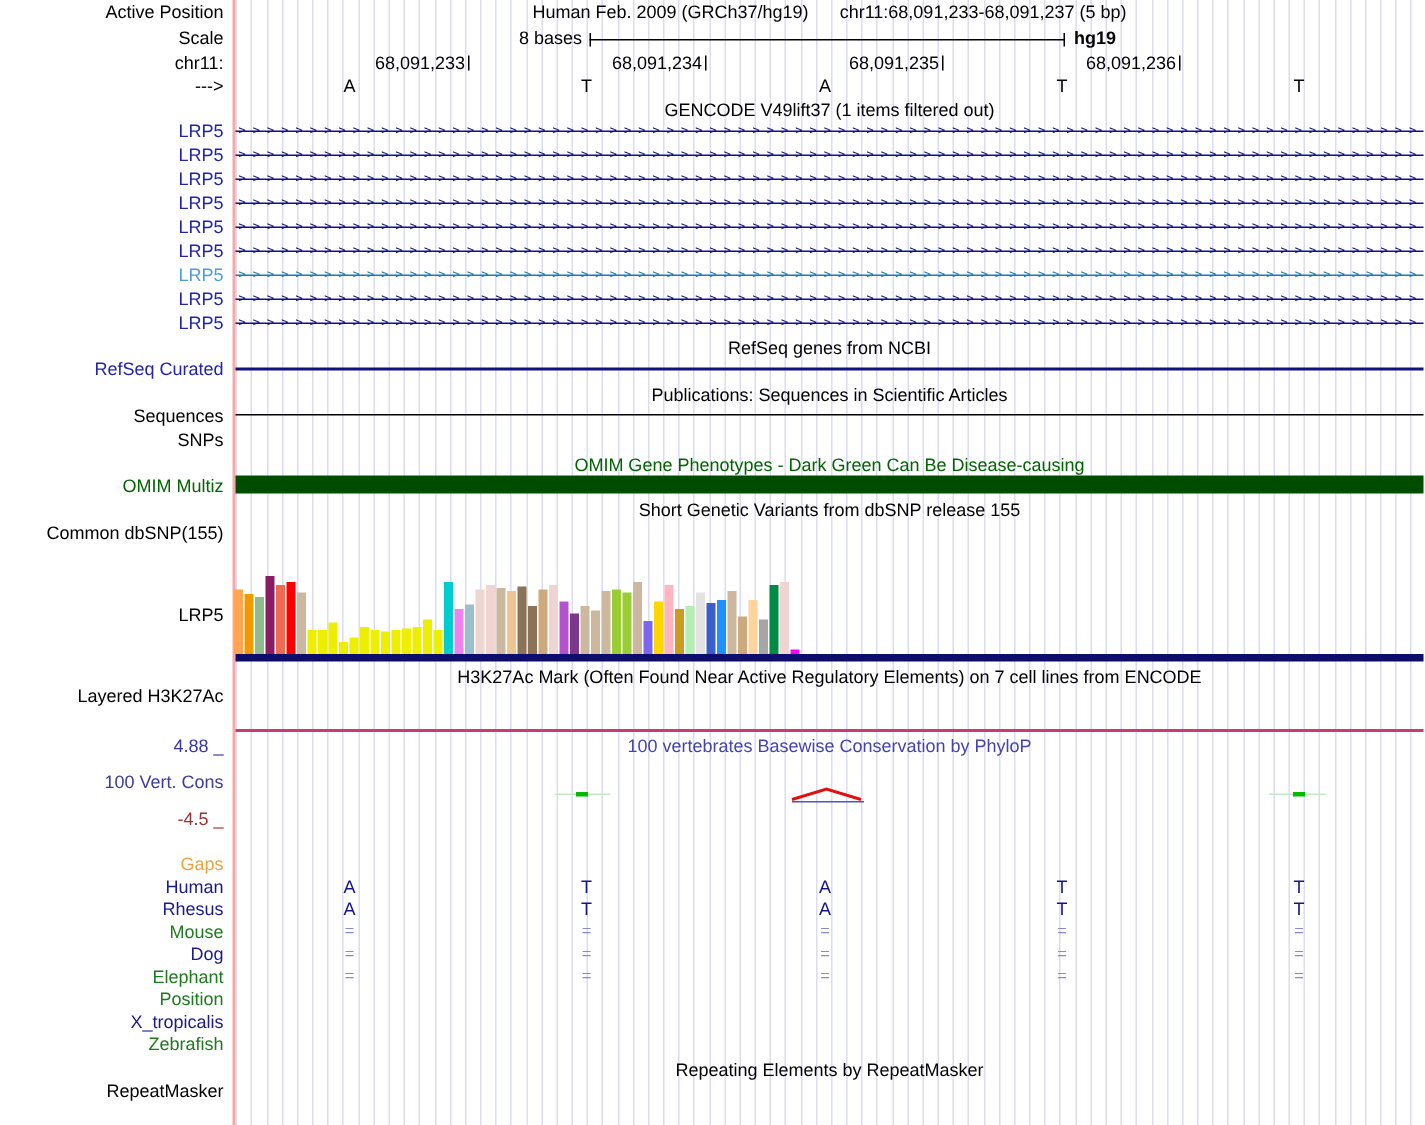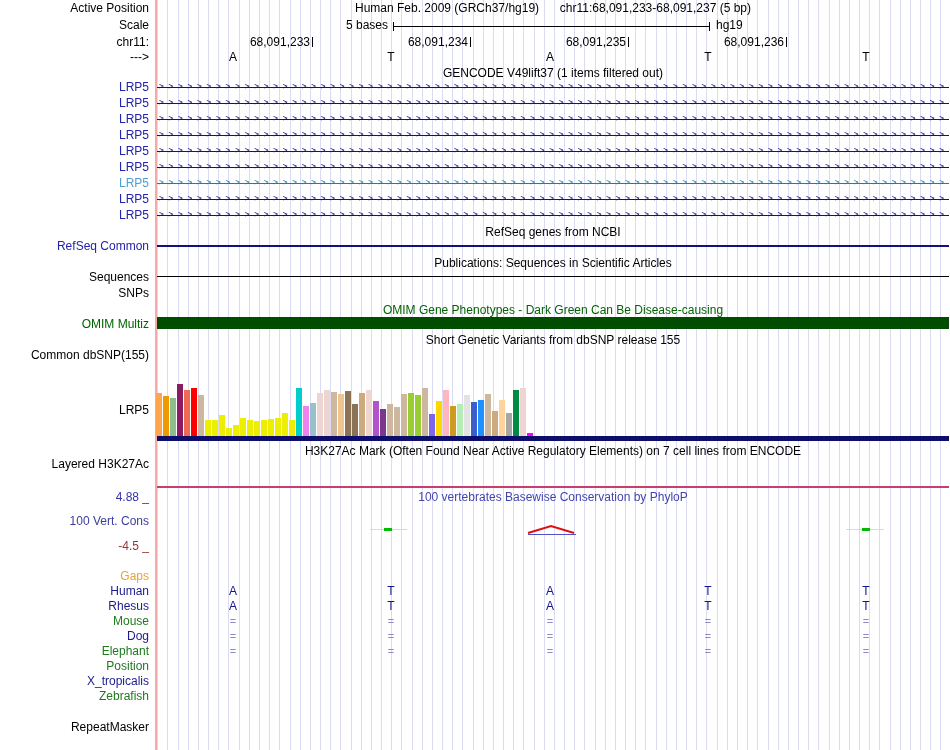--- a/index.html
+++ b/index.html
@@ -1,18 +1,18 @@
 <!DOCTYPE html>
 <html><head>
 <meta charset="utf-8">
 <style>
   html,body{margin:0;padding:0;background:#fff;}
   #screen{position:relative;width:950px;height:750px;background:#fff;overflow:hidden;
           font-family:"Liberation Sans",sans-serif;font-size:12px;color:#000;}
-  .abs{position:absolute;}
+  .abs{position:absolute;font-weight:bold;}
   .lbl{position:absolute;left:0;width:149px;height:14px;line-height:14px;text-align:right;white-space:nowrap;}
   .ttl{position:absolute;left:157px;width:792px;height:14px;line-height:14px;text-align:center;white-space:nowrap;}
   .num{position:absolute;width:100px;height:14px;line-height:14px;text-align:right;white-space:nowrap;}
   .hline{position:absolute;}
   .tick{position:absolute;width:1px;background:#000;}
 </style>
 </head>
 <body>
 
 <div id="screen">
@@ -100,21 +100,21 @@
     </div>
 
   <div class="lbl" style="top:1px;">Active Position</div>
   <div class="ttl" style="top:1px;">
     <span>Human Feb. 2009 (GRCh37/hg19)</span>
     <span style="display:inline-block;width:14px;"></span>
     <span>chr11:68,091,233-68,091,237 (5 bp)</span>
   </div>
 
   <div class="lbl" style="top:18px;">Scale</div>
-  <div class="num" style="left:288px;top:18px;">5 bases</div>
+  <div class="num" style="left:288px;top:18px;">8 bases</div>
   <div class="hline" style="left:393px;top:26px;width:317px;height:1px;background:#000;"></div>
   <div class="tick" style="left:393px;top:22px;height:9px;"></div>
   <div class="tick" style="left:709px;top:22px;height:9px;"></div>
   <div class="abs" style="left:716px;top:18px;height:14px;line-height:14px;">hg19</div>
 
   <div class="lbl" style="top:35px;">chr11:</div>
   <div id="coords-layer">
       <div style="position: absolute; left: 210px; top: 35px; width: 100px; height: 14px; line-height: 14px; text-align: right; white-space: nowrap;">68,091,233</div>
       <div style="position: absolute; left: 312px; top: 37px; width: 1px; height: 10px; background: rgb(0, 0, 0);"></div>
       <div style="position: absolute; left: 368px; top: 35px; width: 100px; height: 14px; line-height: 14px; text-align: right; white-space: nowrap;">68,091,234</div>
@@ -177,21 +177,21 @@
         <div style="position: absolute; left: 2px; top: 0px; width: 790px; height: 10px; line-height: 10px; overflow: hidden; white-space: nowrap; font-family: &quot;DejaVu Sans Mono&quot;, monospace; font-size: 8px; letter-spacing: 4.7px; color: rgb(18, 18, 126);">&gt;&gt;&gt;&gt;&gt;&gt;&gt;&gt;&gt;&gt;&gt;&gt;&gt;&gt;&gt;&gt;&gt;&gt;&gt;&gt;&gt;&gt;&gt;&gt;&gt;&gt;&gt;&gt;&gt;&gt;&gt;&gt;&gt;&gt;&gt;&gt;&gt;&gt;&gt;&gt;&gt;&gt;&gt;&gt;&gt;&gt;&gt;&gt;&gt;&gt;&gt;&gt;&gt;&gt;&gt;&gt;&gt;&gt;&gt;&gt;&gt;&gt;&gt;&gt;&gt;&gt;&gt;&gt;&gt;&gt;&gt;&gt;&gt;&gt;&gt;&gt;&gt;&gt;&gt;&gt;&gt;&gt;&gt;</div>
       </div>
       <div style="position: absolute; left: 0px; top: 208px; width: 149px; height: 14px; line-height: 14px; text-align: right; color: rgb(34, 34, 170);">LRP5</div>
       <div style="position: absolute; left: 157px; top: 210px; width: 792px; height: 10px;">
         <div style="position: absolute; left: 0px; top: 4.5px; width: 792px; height: 1px; background: rgb(18, 18, 126);"></div>
         <div style="position: absolute; left: 2px; top: 0px; width: 790px; height: 10px; line-height: 10px; overflow: hidden; white-space: nowrap; font-family: &quot;DejaVu Sans Mono&quot;, monospace; font-size: 8px; letter-spacing: 4.7px; color: rgb(18, 18, 126);">&gt;&gt;&gt;&gt;&gt;&gt;&gt;&gt;&gt;&gt;&gt;&gt;&gt;&gt;&gt;&gt;&gt;&gt;&gt;&gt;&gt;&gt;&gt;&gt;&gt;&gt;&gt;&gt;&gt;&gt;&gt;&gt;&gt;&gt;&gt;&gt;&gt;&gt;&gt;&gt;&gt;&gt;&gt;&gt;&gt;&gt;&gt;&gt;&gt;&gt;&gt;&gt;&gt;&gt;&gt;&gt;&gt;&gt;&gt;&gt;&gt;&gt;&gt;&gt;&gt;&gt;&gt;&gt;&gt;&gt;&gt;&gt;&gt;&gt;&gt;&gt;&gt;&gt;&gt;&gt;&gt;&gt;&gt;</div>
       </div>
     </div>
 
   <div class="ttl" style="top:225px;">RefSeq genes from NCBI</div>
-  <div class="lbl" style="top:239px;color:#2222AA;">RefSeq Common</div>
+  <div class="lbl" style="top:239px;color:#2222AA;">RefSeq Curated</div>
   <div class="hline" style="left:157px;top:245px;width:792px;height:2px;background:#12127E;"></div>
 
   <div class="ttl" style="top:256px;">Publications: Sequences in Scientific Articles</div>
   <div class="lbl" style="top:270px;">Sequences</div>
   <div class="hline" style="left:157px;top:276px;width:792px;height:1px;background:#000;"></div>
   <div class="lbl" style="top:286px;">SNPs</div>
 
   <div class="ttl" style="top:303px;color:#006400;">OMIM Gene Phenotypes - Dark Green Can Be Disease-causing</div>
   <div class="lbl" style="top:317px;color:#006400;">OMIM Multiz</div>
   <div class="hline" style="left:157px;top:317px;width:792px;height:12px;background:#004D00;"></div>
@@ -307,15 +307,16 @@
       <div style="position: absolute; left: 222px; top: 644px; width: 22px; height: 14px; line-height: 14px; text-align: center; color: rgb(138, 138, 202); font-size: 11px;">=</div>
       <div style="position: absolute; left: 380px; top: 644px; width: 22px; height: 14px; line-height: 14px; text-align: center; color: rgb(138, 138, 202); font-size: 11px;">=</div>
       <div style="position: absolute; left: 539px; top: 644px; width: 22px; height: 14px; line-height: 14px; text-align: center; color: rgb(138, 138, 202); font-size: 11px;">=</div>
       <div style="position: absolute; left: 697px; top: 644px; width: 22px; height: 14px; line-height: 14px; text-align: center; color: rgb(138, 138, 202); font-size: 11px;">=</div>
       <div style="position: absolute; left: 855px; top: 644px; width: 22px; height: 14px; line-height: 14px; text-align: center; color: rgb(138, 138, 202); font-size: 11px;">=</div>
       <div style="position: absolute; left: 0px; top: 659px; width: 149px; height: 14px; line-height: 14px; text-align: right; color: rgb(31, 122, 31);">Position</div>
       <div style="position: absolute; left: 0px; top: 674px; width: 149px; height: 14px; line-height: 14px; text-align: right; color: rgb(26, 26, 140);">X_tropicalis</div>
       <div style="position: absolute; left: 0px; top: 689px; width: 149px; height: 14px; line-height: 14px; text-align: right; color: rgb(31, 122, 31);">Zebrafish</div>
     </div>
 
+  <div class="ttl" style="top:706px;">Repeating Elements by RepeatMasker</div>
   <div class="lbl" style="top:720px;">RepeatMasker</div>
 
 </div>
 
 </body></html>

